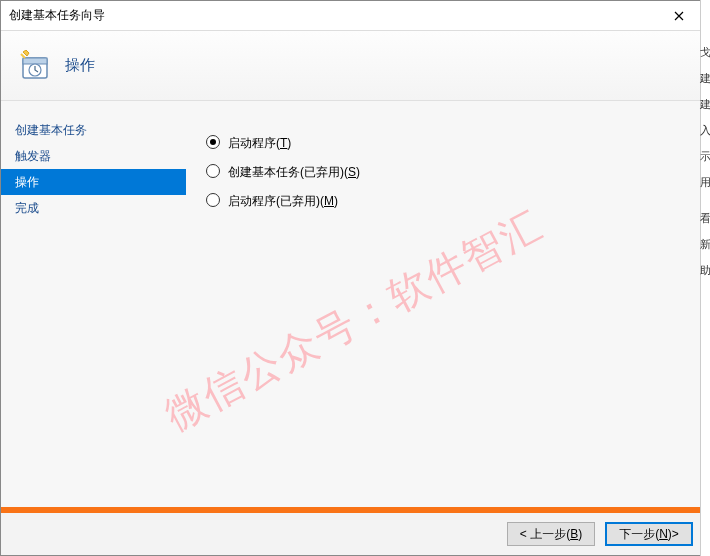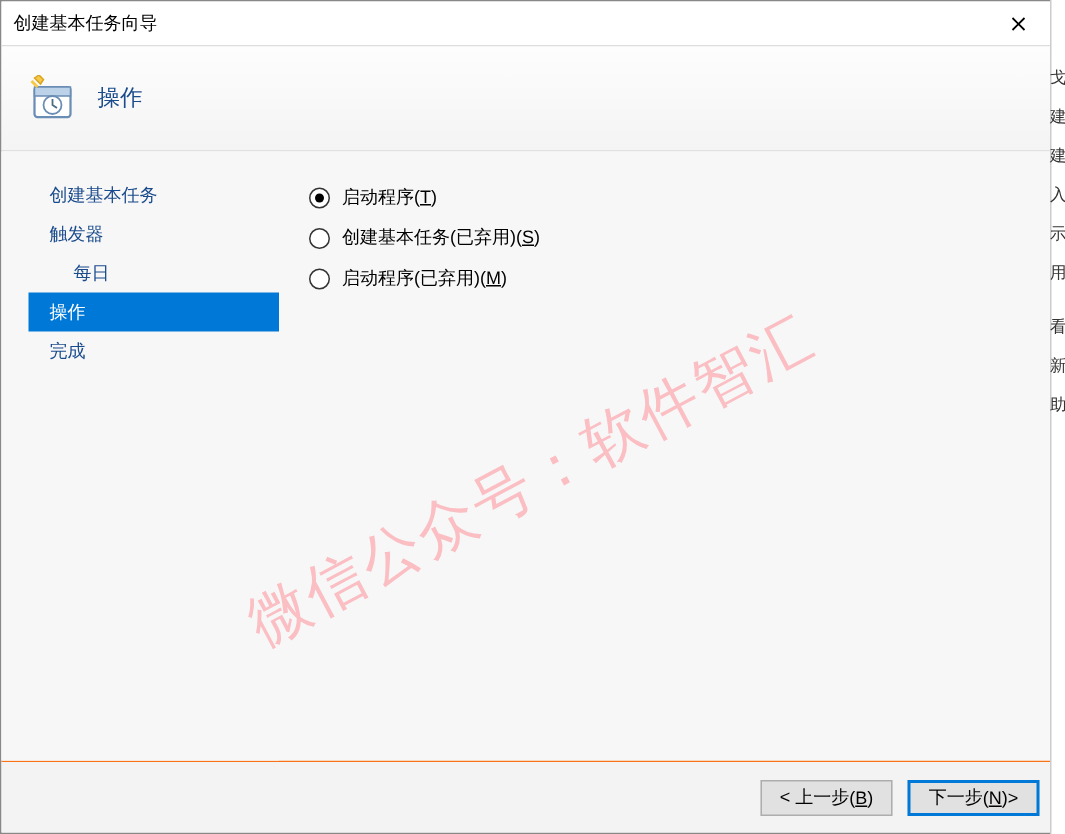--- a/index.html
+++ b/index.html
@@ -59,59 +59,58 @@
   .nav {
     width: 185px;
     padding-top: 16px;
     background: #f7f7f7;
   }
   .nav-item {
     padding: 4px 10px 4px 14px;
     color: #1a4b8c;
     cursor: pointer;
     line-height: 18px;
-    margin-left: 18px;
   }
   .nav-item.sub { padding-left: 30px; }
   .nav-item.selected {
     background: #0078d7;
     color: #fff;
   }
   .content {
     flex: 1;
     padding: 22px 20px 10px 20px;
     position: relative;
   }
   .prompt { color: #000; margin-bottom: 32px; }
   .radio-group { margin-left: 0; }
   .radio-row {
     display: flex;
-    align-items: center;
     margin-bottom: 10px;
     cursor: pointer;
+    margin-top: 12px;
   }
   .radio {
     width: 14px; height: 14px;
     border: 1px solid #333;
     border-radius: 50%;
     margin-right: 8px;
     display: flex; align-items: center; justify-content: center;
     background: #fff;
   }
   .radio.checked::after {
     content: "";
     width: 6px; height: 6px;
     background: #000;
     border-radius: 50%;
   }
   .radio-label { color: #000; }
   .radio-label .accel { text-decoration: underline; }
   .footer {
     height: 48px;
-    border-top: 1px solid #f97316;
+    border-top: 6px solid #f97316;
     display: flex;
     align-items: center;
     justify-content: flex-end;
     padding-right: 14px;
     gap: 10px;
     background: #f3f3f3;
   }
   .btn {
     min-width: 88px;
     height: 24px;
@@ -182,21 +181,20 @@
     </div>
     <div class="step-title">操作</div>
   </div>
 
   <div class="body">
     <div class="watermark">微信公众号：软件智汇</div>
 
     <div class="nav">
       <div class="nav-item">创建基本任务</div>
       <div class="nav-item">触发器</div>
-      <div class="nav-item sub">每日</div>
       <div class="nav-item selected">操作</div>
       <div class="nav-item">完成</div>
     </div>
 
     <div class="content">
 
       <div class="radio-group">
         <div class="radio-row">
           <span class="radio checked"></span>
           <span class="radio-label"><span>启动程序</span>(<span class="accel">T</span>)</span>

